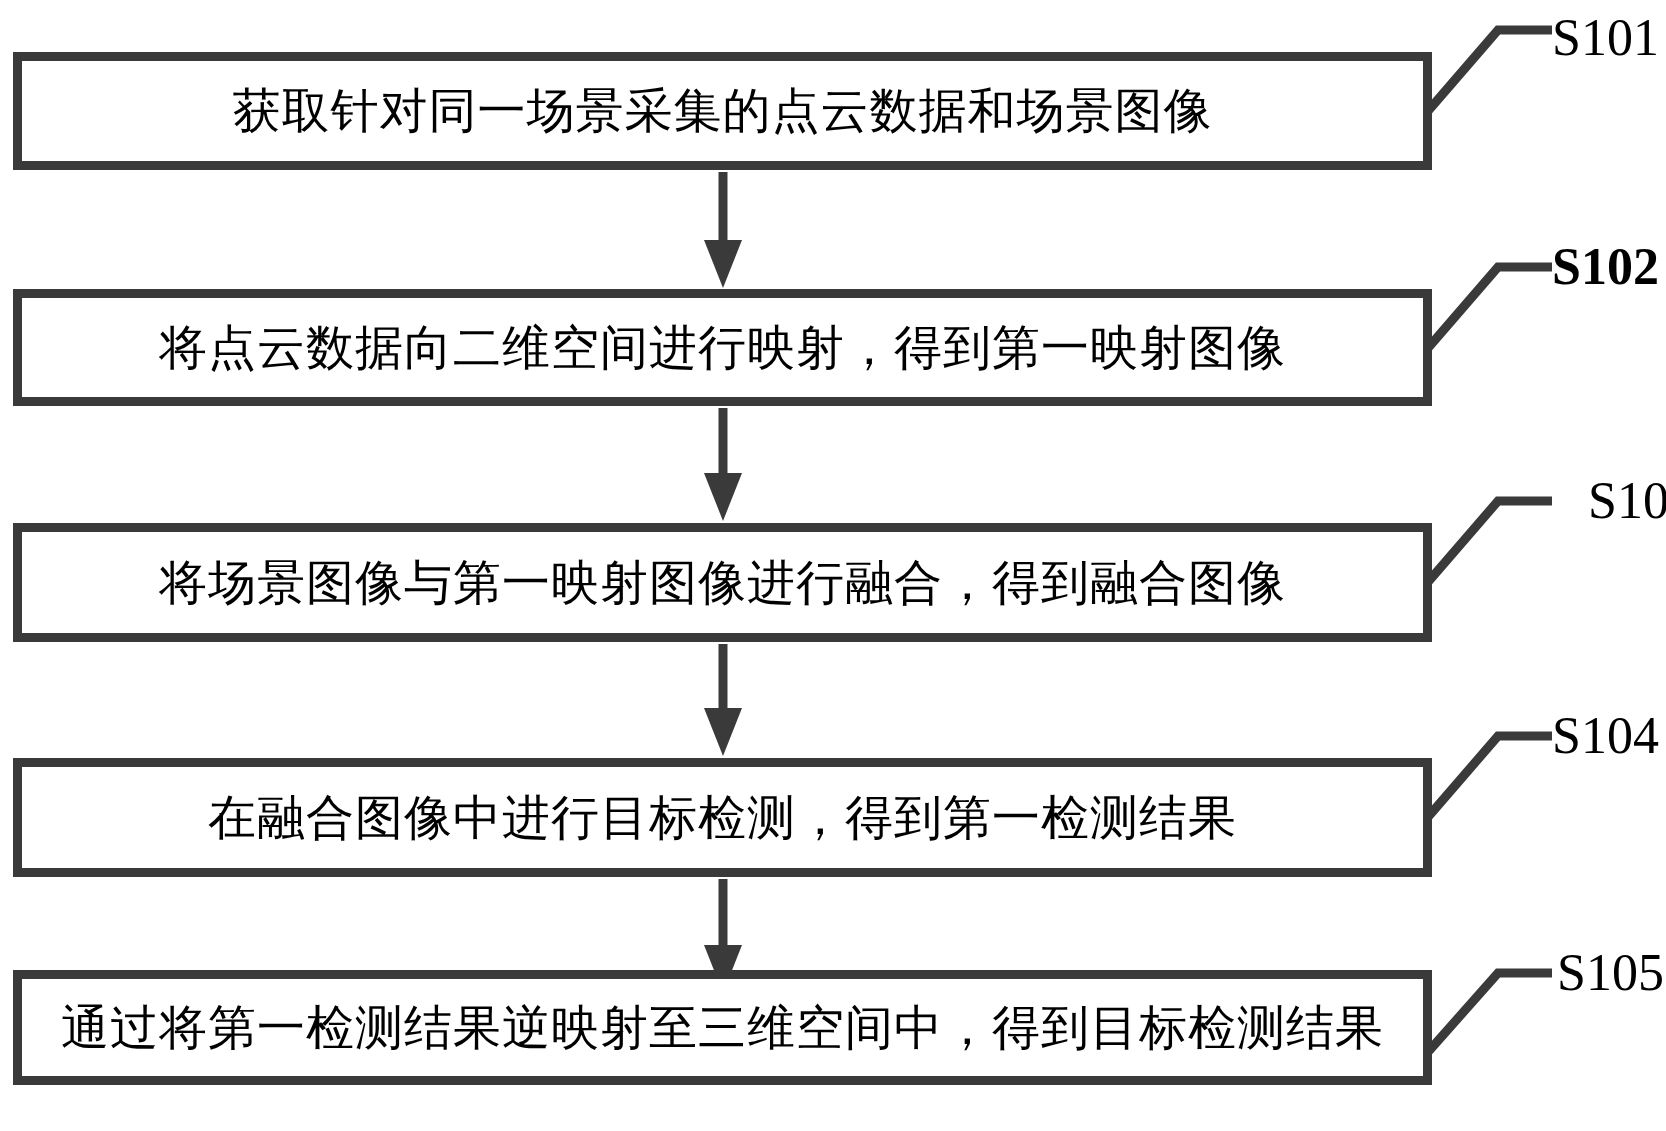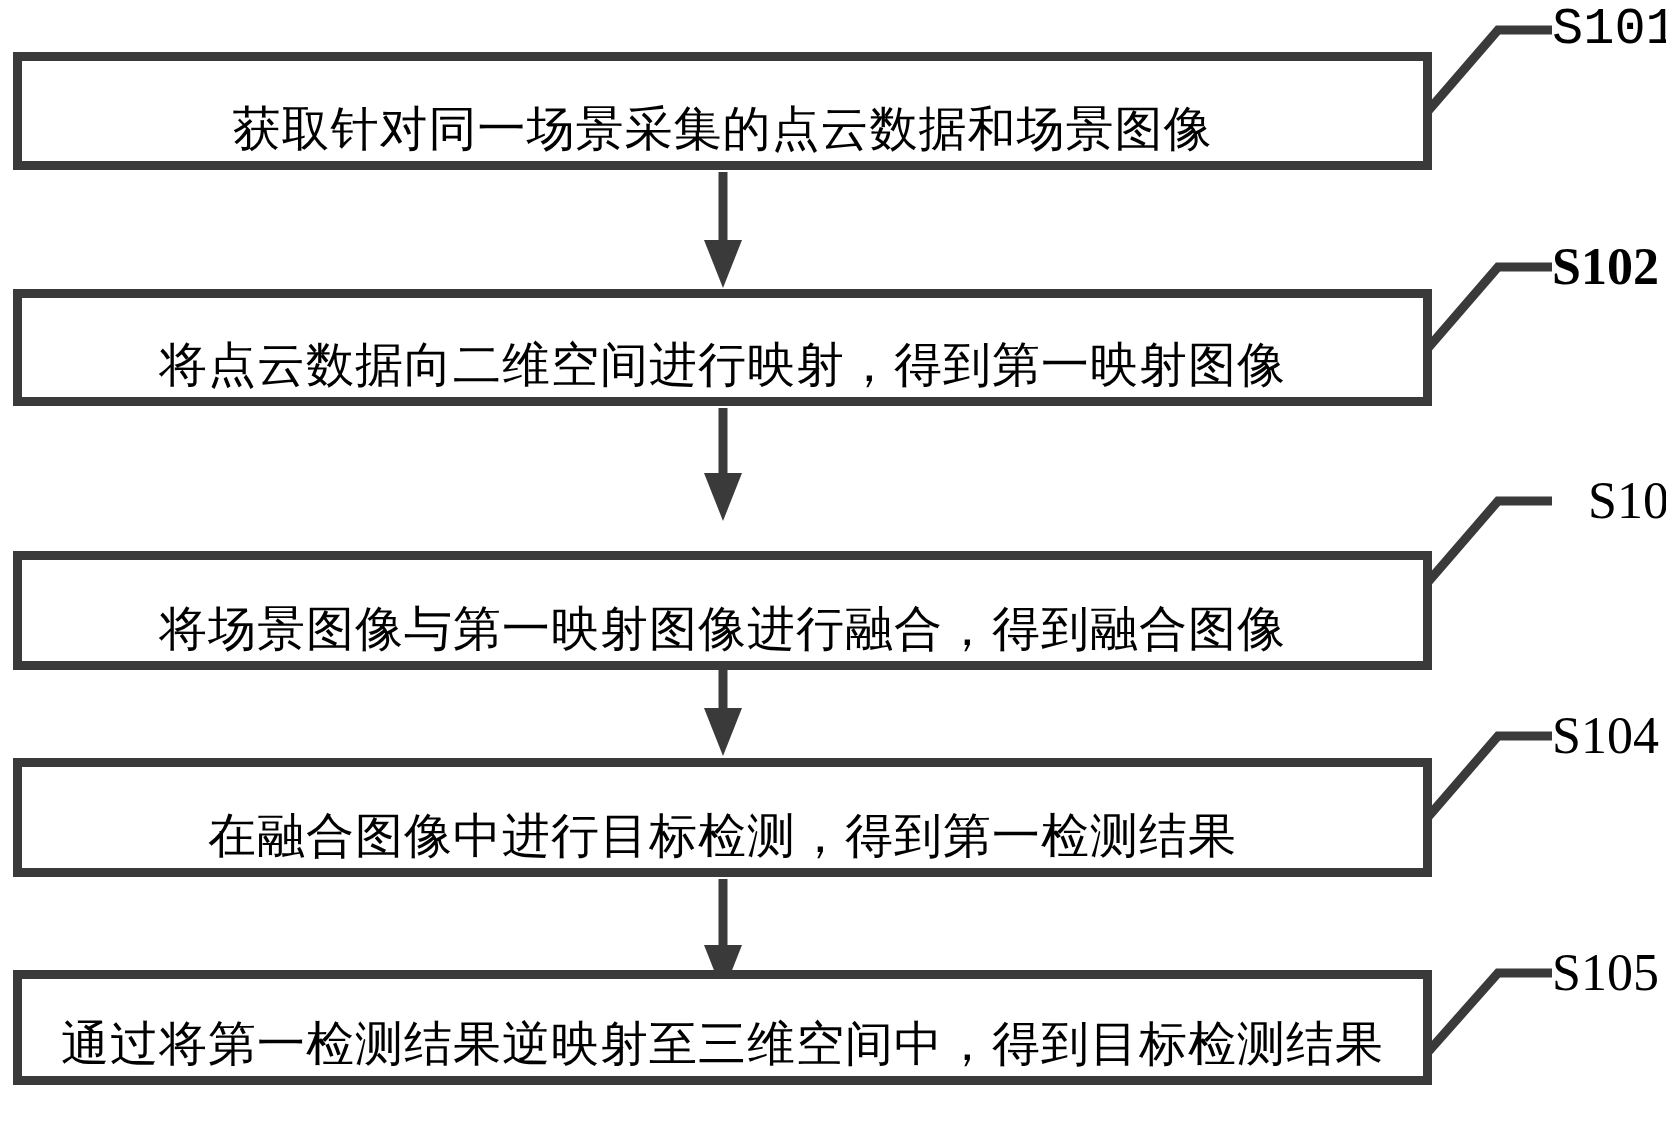--- a/index.html
+++ b/index.html
@@ -24,21 +24,21 @@
     pointer-events: none;
   }
   .step-box {
     position: absolute;
     left: 13px;
     width: 1419px;
     box-sizing: border-box;
     border: 9px solid #3a3a3a;
     background: #ffffff;
     display: flex;
-    align-items: flex-end;
+    align-items: center;
     justify-content: center;
   }
   .step-text {
     font-size: 48px;
     color: #000000;
     letter-spacing: 1px;
     white-space: nowrap;
     text-align: center;
   }
   .step-label {
@@ -85,31 +85,31 @@
   </svg>
 
   <div class="step-box" style="top:52px; height:118px;">
     <span class="step-text">获取针对同一场景采集的点云数据和场景图像</span>
   </div>
 
   <div class="step-box" style="top:289px; height:117px;font-family:Liberation Serif, serif;">
     <span class="step-text">将点云数据向二维空间进行映射，得到第一映射图像</span>
   </div>
 
-  <div class="step-box" style="top:523px; height:119px;margin-top:28px;">
+  <div class="step-box" style="top:523px; height:119px;">
     <span class="step-text">将场景图像与第一映射图像进行融合，得到融合图像</span>
   </div>
 
   <div class="step-box" style="top:758px; height:119px;">
     <span class="step-text">在融合图像中进行目标检测，得到第一检测结果</span>
   </div>
 
   <div class="step-box" style="top:970px; height:115px;">
     <span class="step-text">通过将第一检测结果逆映射至三维空间中，得到目标检测结果</span>
   </div>
 
-  <div class="step-label" style="top:0px;font-family:Liberation Mono, monospace;">S101</div>
+  <div class="step-label" style="top:8px;">S101</div>
   <div class="step-label" style="top:237px;font-weight:bold;">S102</div>
   <div class="step-label" style="top:471px;margin-left:36px;">S103</div>
   <div class="step-label" style="top:706px;">S104</div>
-  <div class="step-label" style="top:943px;">S105</div>
+  <div class="step-label" style="top:943px;text-align:right;">S105</div>
 
 </div>
 
 </body></html>

